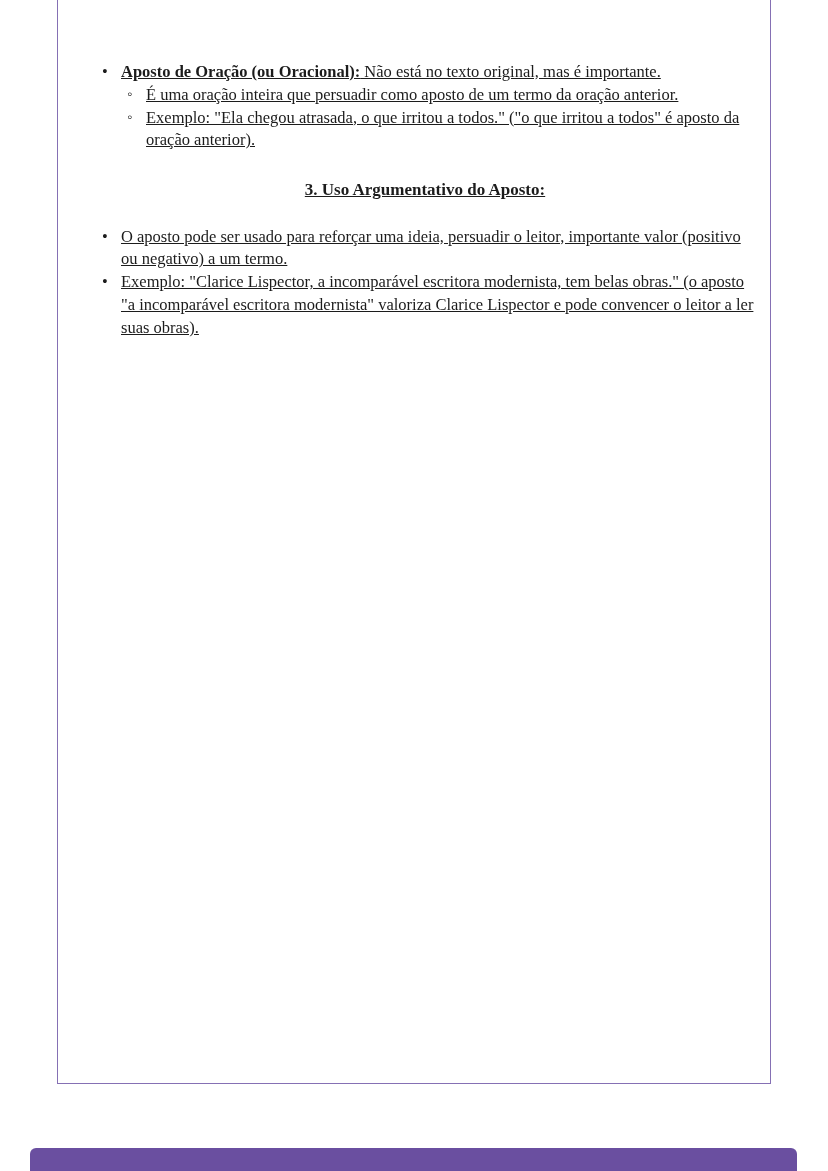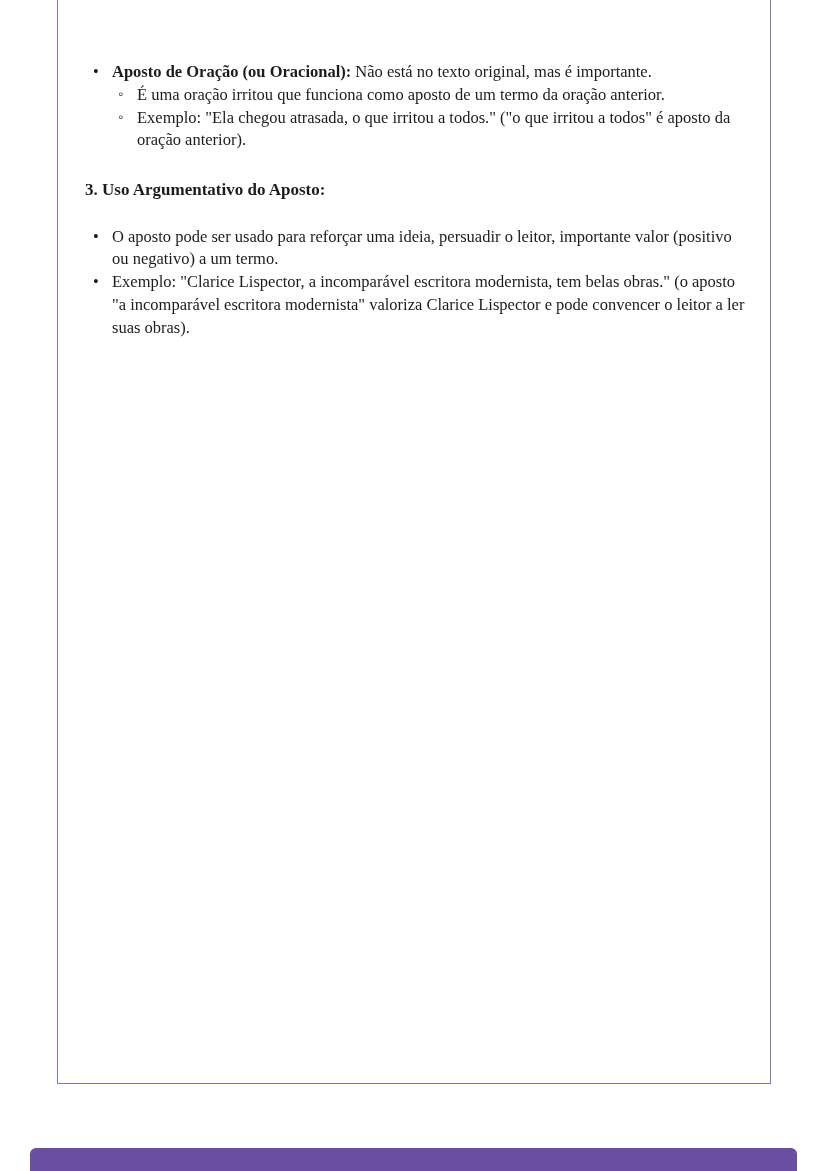--- a/index.html
+++ b/index.html
@@ -20,25 +20,26 @@
     left: 57px;
     top: -40px;
     width: 714px;
     height: 1124px;
     border: 1px solid var(--frame-border, #8570b4);
     background: #ffffff;
   }
 
   .content {
     position: absolute;
-    left: 27px;
+    left: 36px;
     top: 100px;
     width: 662px;
     font-size: 16.5px;
     line-height: 1.38;
+    text-decoration: underline;
   }
 
   ul.list { list-style: none; margin: 0; padding: 0; }
 
   li.li { position: relative; padding-left: 27px; }
 
   li.disc::before {
     content: "\2022";
     position: absolute;
     left: 8px;
@@ -55,20 +56,21 @@
     top: 0.5px;
     font-size: 15px;
   }
 
   .bold { font-weight: 700; }
 
   .heading {
     font-size: 17px;
     font-weight: 700;
     margin: 26px 0 24px 0;
+    text-align: center;
   }
 
   .footer-bar {
     position: absolute;
     left: 30px;
     top: 1148px;
     width: 767px;
     height: 23px;
     background: var(--footer-bar, #6a4fa0);
     border-radius: 6px 6px 0 0;
@@ -79,21 +81,21 @@
 
 <div class="canvas">
 
   <div class="page-frame">
     <div class="content">
 
       <ul class="list l1">
         <li class="li disc">
           <span class="txt"><span class="bold">Aposto de Oração (ou Oracional):</span><span> Não está no texto original, mas é importante.</span></span>
           <ul class="list l2">
-            <li class="li circ"><span>É uma oração irritou que funciona como aposto de um termo da oração anterior.</span></li>
+            <li class="li circ"><span>É uma oração inteira que persuadir como aposto de um termo da oração anterior.</span></li>
             <li class="li circ"><span>Exemplo: "Ela chegou atrasada, o que irritou a todos." ("o que irritou a todos" é aposto da oração anterior).</span></li>
           </ul>
         </li>
       </ul>
 
       <h3 class="heading">3. Uso Argumentativo do Aposto:</h3>
 
       <ul class="list l1">
         <li class="li disc"><span>O aposto pode ser usado para reforçar uma ideia, persuadir o leitor, importante valor (positivo ou negativo) a um termo.</span></li>
         <li class="li disc"><span>Exemplo: "Clarice Lispector, a incomparável escritora modernista, tem belas obras." (o aposto "a incomparável escritora modernista" valoriza Clarice Lispector e pode convencer o leitor a ler suas obras).</span></li>

